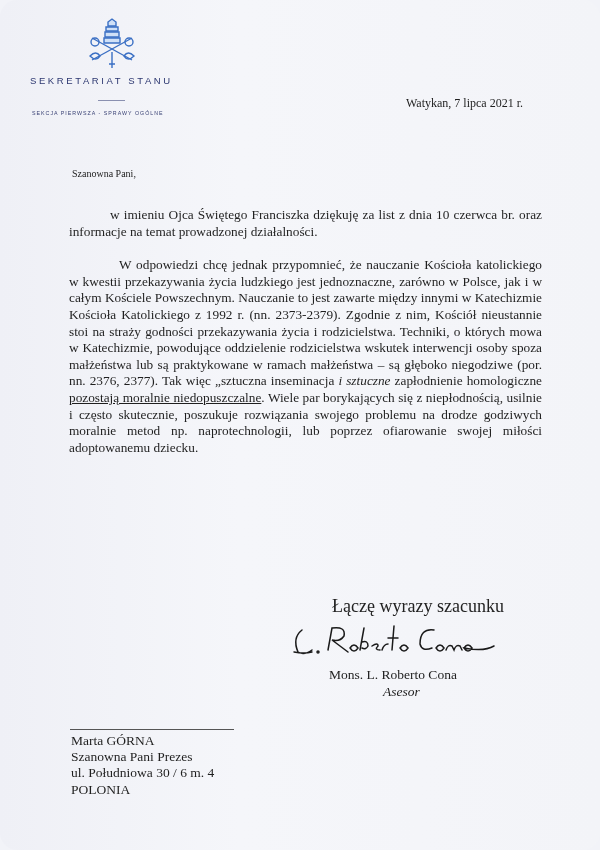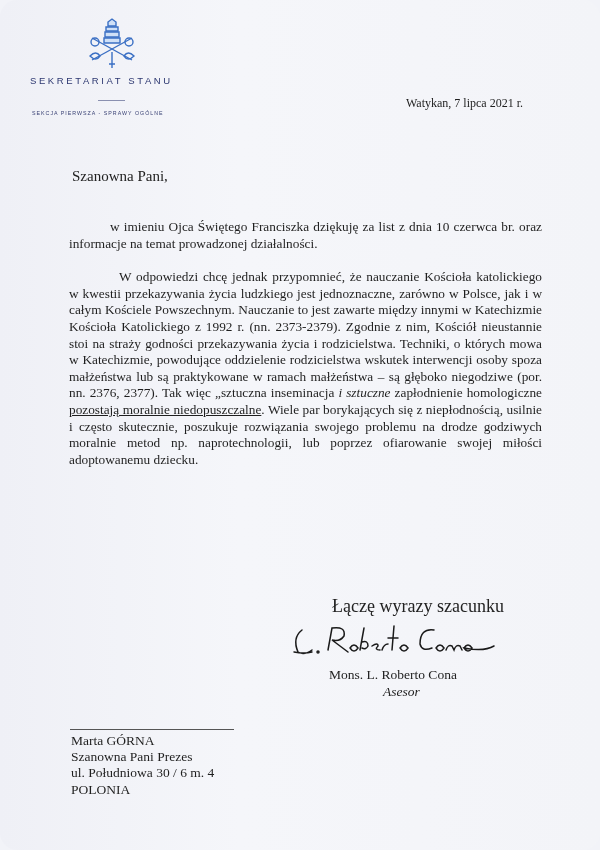--- a/index.html
+++ b/index.html
@@ -25,26 +25,26 @@
     position: absolute; left: 98px; top: 100px; width: 27px; height: 1px; background: #8a90b0;
   }
   .dept-section {
     position: absolute; left: 32px; top: 110px;
     font-family: "Liberation Sans", sans-serif;
     font-size: 5.3px; letter-spacing: 1px; color: #3a4275;
   }
   .date {
     position: absolute; left: 378px; top: 96px; font-size: 12px; color: #1e1e1e; margin-left: 28px;
   }
-  .salutation { position: absolute; left: 72px; top: 168px; font-size: 15px; }
+  .salutation { position: absolute; left: 72px; top: 168px; font-size: 10px; }
   .body-text {
     position: absolute; left: 69px; top: 207px; width: 473px;
     font-size: 13.3px; line-height: 16.6px; text-align: justify; color: #1f1f1f;
   }
-  .body-text p { margin: 12px 0 17px 0; text-indent: 50px; }
+  .body-text p { margin: 0 0 17px 0; text-indent: 50px; }
   .body-text p.first { text-indent: 41px; }
   .underline { text-decoration: underline; }
   .italic { font-style: italic; }
   .closing { position: absolute; left: 332px; top: 596px; font-size: 18px; }
   .signature { position: absolute; left: 288px; top: 620px; width: 210px; height: 42px; }
   .signer-name { position: absolute; left: 329px; top: 667px; font-size: 13.5px; }
   .signer-title { position: absolute; left: 383px; top: 684px; font-size: 13.5px; font-style: italic; }
   .addr-rule { position: absolute; left: 70px; top: 729px; width: 164px; height: 1px; background: #555; }
   .address {
     position: absolute; left: 71px; top: 733px; font-size: 13.5px; line-height: 16.2px; color: #1f1f1f;

